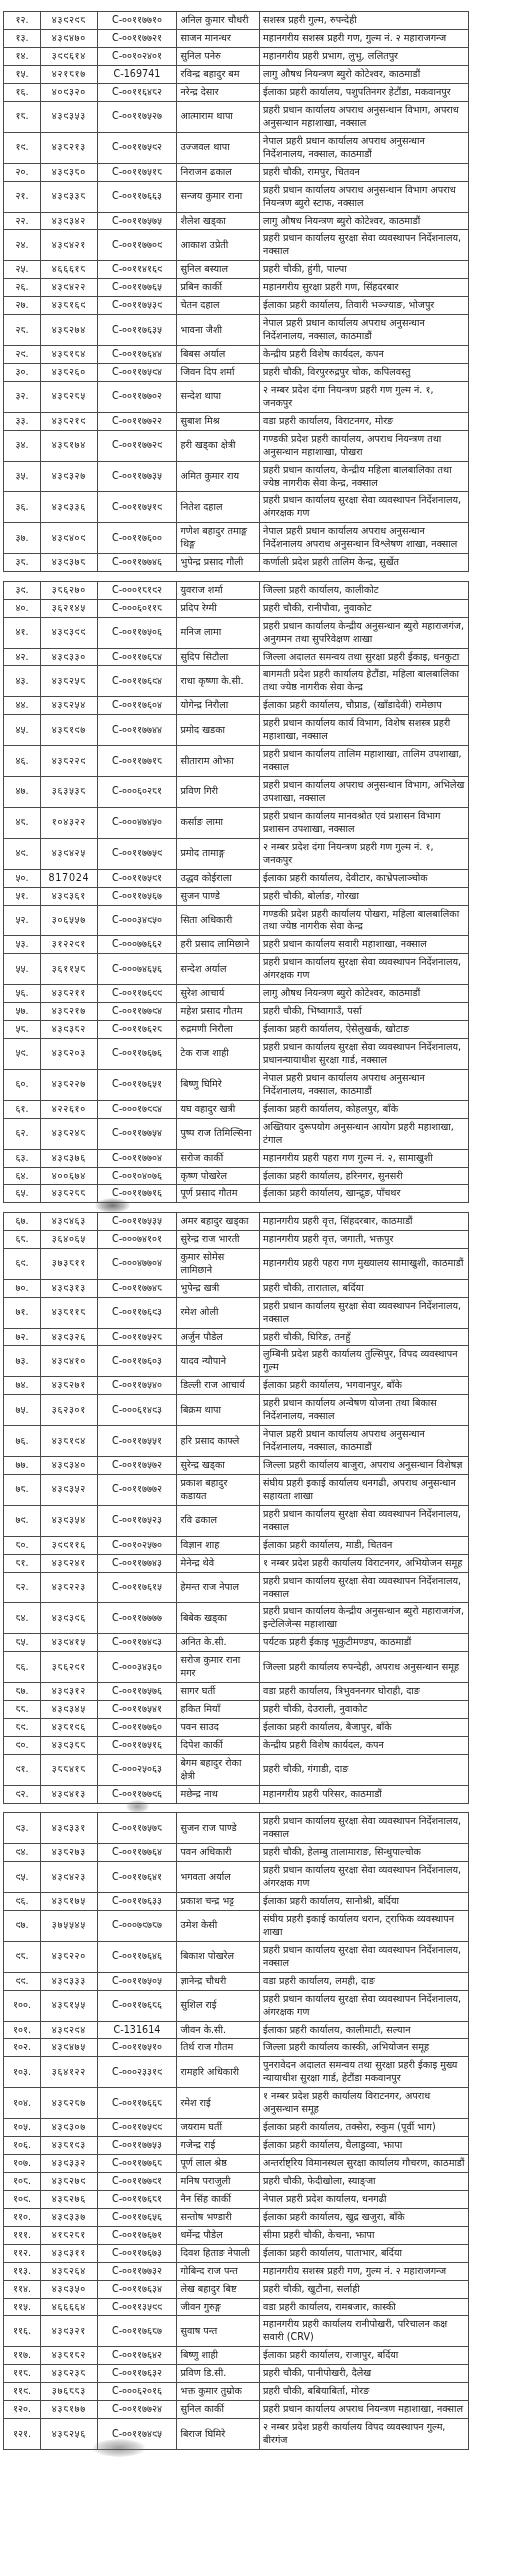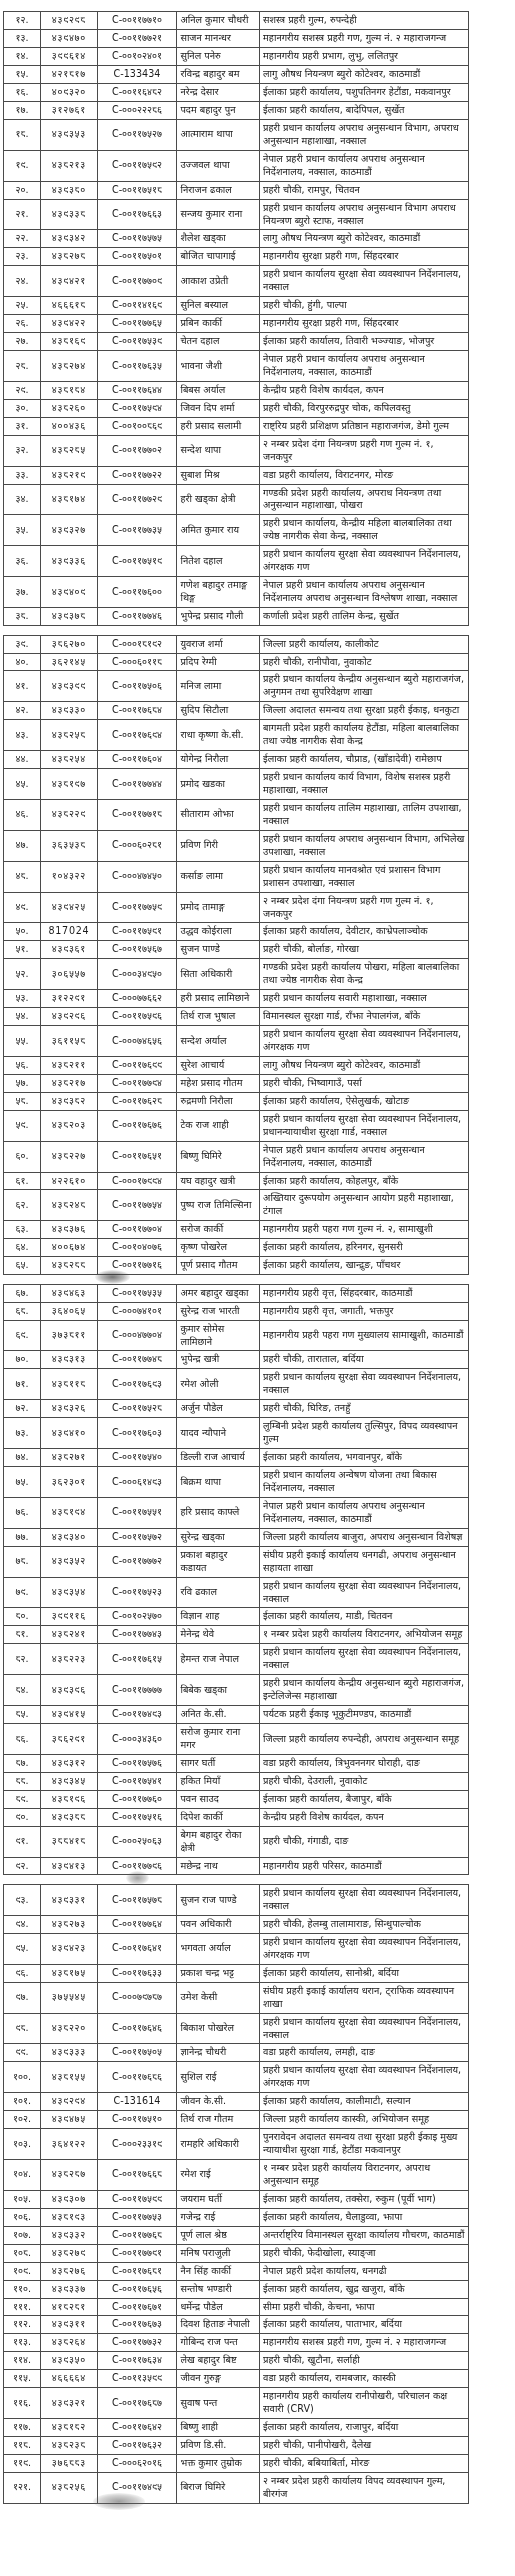--- a/index.html
+++ b/index.html
@@ -86,39 +86,32 @@
         <tr>
     <td class="c-sn">१४.</td>
     <td class="c-reg">३९९६१४</td>
     <td class="c-cno">C-००१०२४०१</td>
     <td class="c-name">सुनिल  पनेरु</td>
     <td class="c-office">महानगरीय प्रहरी प्रभाग, लुभु, ललितपुर</td>
   </tr>
         <tr>
     <td class="c-sn">१५.</td>
     <td class="c-reg">४२१८१७</td>
-    <td class="c-cno">C-133434</td>
+    <td class="c-cno">C-169741</td>
     <td class="c-name">रविन्द्र बहादुर बम</td>
     <td class="c-office">लागु औषध नियन्त्रण ब्युरो कोटेश्वर, काठमाडौं</td>
   </tr>
         <tr>
     <td class="c-sn">१६.</td>
     <td class="c-reg">४०९३२०</td>
     <td class="c-cno">C-००११६४८२</td>
     <td class="c-name">नरेन्द्र  देसार</td>
     <td class="c-office">ईलाका प्रहरी कार्यालय, पशुपतिनगर हेटौंडा, मकवानपुर</td>
   </tr>
         <tr>
-    <td class="c-sn">१७.</td>
-    <td class="c-reg">३१२७६१</td>
-    <td class="c-cno">C-०००२२२८६</td>
-    <td class="c-name">पदम बहादुर पुन</td>
-    <td class="c-office">ईलाका प्रहरी कार्यालय, बादेपिपल, सुर्खेत</td>
-  </tr>
-        <tr>
     <td class="c-sn">१८.</td>
     <td class="c-reg">४३९३५३</td>
     <td class="c-cno">C-००११७५२७</td>
     <td class="c-name">आत्माराम  थापा</td>
     <td class="c-office">प्रहरी प्रधान कार्यालय अपराध अनुसन्धान विभाग, अपराध अनुसन्धान महाशाखा, नक्साल</td>
   </tr>
         <tr>
     <td class="c-sn">१९.</td>
     <td class="c-reg">४३८२१३</td>
     <td class="c-cno">C-००११७५९२</td>
@@ -140,27 +133,20 @@
     <td class="c-office">प्रहरी प्रधान कार्यालय अपराध अनुसन्धान विभाग अपराध नियन्त्रण ब्युरो स्टाफ, नक्साल</td>
   </tr>
         <tr>
     <td class="c-sn">२२.</td>
     <td class="c-reg">४३९३४२</td>
     <td class="c-cno">C-००११७५७५</td>
     <td class="c-name">शैलेश  खड्का</td>
     <td class="c-office">लागु औषध नियन्त्रण ब्युरो कोटेश्वर, काठमाडौं</td>
   </tr>
         <tr>
-    <td class="c-sn">२३.</td>
-    <td class="c-reg">४३८२७८</td>
-    <td class="c-cno">C-००११७५०१</td>
-    <td class="c-name">बोजित  चापागाई</td>
-    <td class="c-office">महानगरीय सुरक्षा प्रहरी गण, सिंहदरबार</td>
-  </tr>
-        <tr>
     <td class="c-sn">२४.</td>
     <td class="c-reg">४३९४२१</td>
     <td class="c-cno">C-००११७७०९</td>
     <td class="c-name">आकाश  उप्रेती</td>
     <td class="c-office">प्रहरी प्रधान कार्यालय सुरक्षा सेवा व्यवस्थापन निर्देशनालय, नक्साल</td>
   </tr>
         <tr>
     <td class="c-sn">२५.</td>
     <td class="c-reg">४६६६१८</td>
     <td class="c-cno">C-००११४१६९</td>
@@ -196,27 +182,20 @@
     <td class="c-office">केन्द्रीय प्रहरी विशेष कार्यदल, कपन</td>
   </tr>
         <tr>
     <td class="c-sn">३०.</td>
     <td class="c-reg">४३८२६०</td>
     <td class="c-cno">C-००११७५९४</td>
     <td class="c-name">जिवन दिप शर्मा</td>
     <td class="c-office">प्रहरी चौकी, विरपुररुद्रपुर चोक, कपिलवस्तु</td>
   </tr>
         <tr>
-    <td class="c-sn">३१.</td>
-    <td class="c-reg">४००४३६</td>
-    <td class="c-cno">C-००१००८६९</td>
-    <td class="c-name">हरी प्रसाद सलामी</td>
-    <td class="c-office">राष्ट्रिय प्रहरी प्रशिक्षण प्रतिष्ठान महाराजगंज, डेमो गुल्म</td>
-  </tr>
-        <tr>
     <td class="c-sn">३२.</td>
     <td class="c-reg">४३८२८५</td>
     <td class="c-cno">C-००११७७०२</td>
     <td class="c-name">सन्देश  थापा</td>
     <td class="c-office">२ नम्बर प्रदेश दंगा नियन्त्रण प्रहरी गण गुल्म नं. १, जनकपुर</td>
   </tr>
         <tr>
     <td class="c-sn">३३.</td>
     <td class="c-reg">४३८२१९</td>
     <td class="c-cno">C-००११७७२२</td>
@@ -364,27 +343,20 @@
     <td class="c-office">गण्डकी प्रदेश प्रहरी कार्यालय पोखरा, महिला बालबालिका तथा ज्येष्ठ नागरीक सेवा केन्द्र</td>
   </tr>
         <tr>
     <td class="c-sn">५३.</td>
     <td class="c-reg">३१२२९१</td>
     <td class="c-cno">C-०००७७६६२</td>
     <td class="c-name">हरी प्रसाद लामिछाने</td>
     <td class="c-office">प्रहरी प्रधान कार्यालय सवारी महाशाखा, नक्साल</td>
   </tr>
         <tr>
-    <td class="c-sn">५४.</td>
-    <td class="c-reg">४३९२९६</td>
-    <td class="c-cno">C-००११७५९६</td>
-    <td class="c-name">तिर्थ राज भुषाल</td>
-    <td class="c-office">विमानस्थल सुरक्षा गार्ड, राँझा नेपालगंज, बाँके</td>
-  </tr>
-        <tr>
     <td class="c-sn">५५.</td>
     <td class="c-reg">३६११५८</td>
     <td class="c-cno">C-०००७४६५६</td>
     <td class="c-name">सन्देश  अर्याल</td>
     <td class="c-office">प्रहरी प्रधान कार्यालय सुरक्षा सेवा व्यवस्थापन निर्देशनालय, अंगरक्षक गण</td>
   </tr>
         <tr>
     <td class="c-sn">५६.</td>
     <td class="c-reg">४३८२११</td>
     <td class="c-cno">C-००११७६९९</td>
@@ -830,20 +802,27 @@
     <td class="c-office">प्रहरी चौकी, पानीपोखरी, दैलेख</td>
   </tr>
         <tr>
     <td class="c-sn">११९.</td>
     <td class="c-reg">३७६८८३</td>
     <td class="c-cno">C-०००६२०१६</td>
     <td class="c-name">भक्त कुमार तुम्रोक</td>
     <td class="c-office">प्रहरी चौकी, बबियाबिर्ता, मोरङ</td>
   </tr>
         <tr>
+    <td class="c-sn">१२०.</td>
+    <td class="c-reg">४३८१७७</td>
+    <td class="c-cno">C-००११७७२४</td>
+    <td class="c-name">सुनिल  कार्की</td>
+    <td class="c-office">प्रहरी प्रधान कार्यालय अपराध नियन्त्रण महाशाखा, नक्साल</td>
+  </tr>
+        <tr>
     <td class="c-sn">१२१.</td>
     <td class="c-reg">४३८२५६</td>
     <td class="c-cno">C-००११७४९५</td>
     <td class="c-name">बिराज  घिमिरे</td>
     <td class="c-office">२ नम्बर प्रदेश प्रहरी कार्यालय विपद व्यवस्थापन गुल्म, बीरगंज</td>
   </tr>
       </tbody>
   </table>
 
   <div class="stamp-partial">

